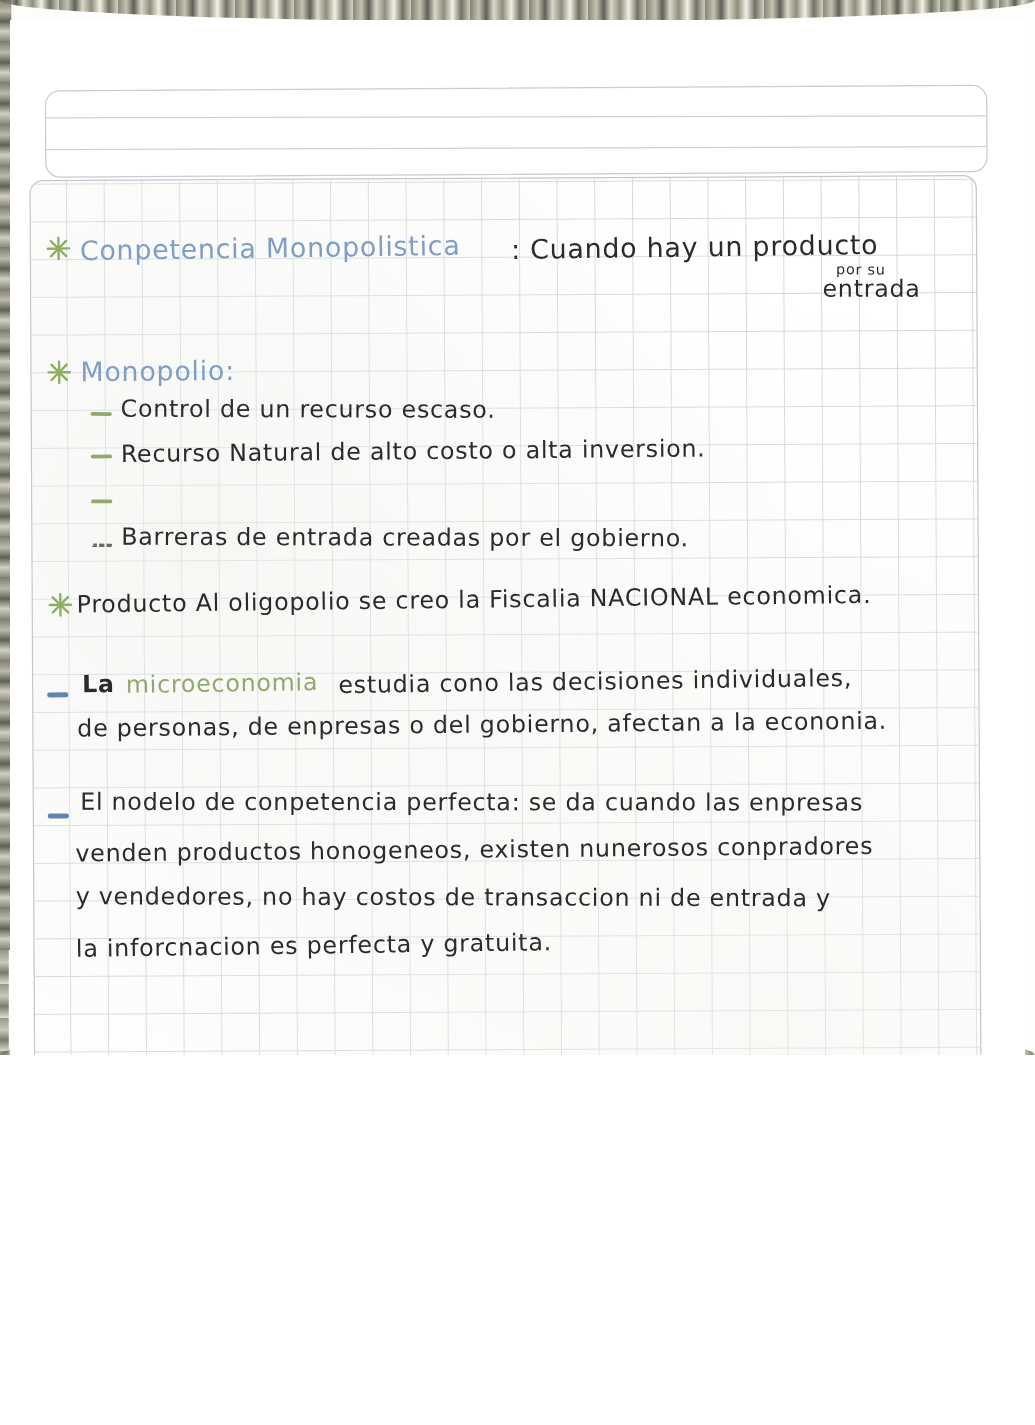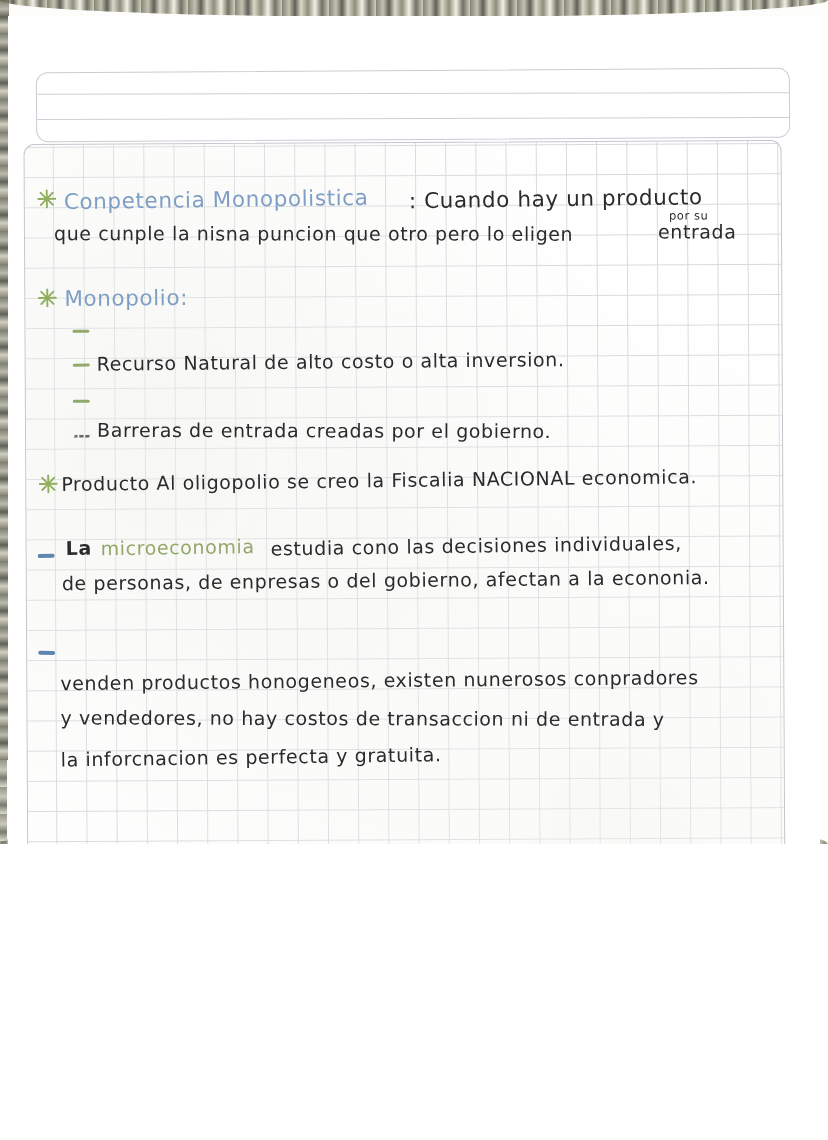--- a/index.html
+++ b/index.html
@@ -188,40 +188,40 @@
           <line x1="4.9" y1="4.9" x2="17.1" y2="17.1"></line>
           <line x1="17.1" y1="4.9" x2="4.9" y2="17.1"></line>
         </g>
       </svg>
     </div>
 
     <span class="hand sz-head ink-blue j1" style="left:40px; top:44px;">Conpetencia Monopolistica</span>
 
     <span class="hand sz-head ink-dark j1" style="left:385px; top:45px;">: Cuando hay un producto</span>
 
-    <span class="hand sz-body ink-dark j2" style="left:30px; top:80px;">que cunple la nisna puncion que otro pero lo eligen</span>
 
     <span class="hand sz-sup ink-dark j2" style="left:613px; top:68px;">por su</span>
 
     <span class="hand sz-body ink-dark j2" style="left:634px; top:80px;">entrada</span>
 
     <div class="star j3" style="left:12px; top:143px;">
       <svg viewBox="0 0 22 22" aria-hidden="true">
         <g stroke="#8fae5e" stroke-width="1.9" stroke-linecap="round">
           <line x1="11" y1="2.5" x2="11" y2="19.5"></line>
           <line x1="2.5" y1="11" x2="19.5" y2="11"></line>
           <line x1="4.9" y1="4.9" x2="17.1" y2="17.1"></line>
           <line x1="17.1" y1="4.9" x2="4.9" y2="17.1"></line>
         </g>
       </svg>
     </div>
 
     <span class="hand sz-head ink-blue j3" style="left:40px; top:142px;">Monopolio:</span>
 
     <div class="dash green j4" style="left:48px; top:186px;"></div>
+    <span class="hand sz-body ink-dark j4" style="left:72px; top:174px;">Control de un recurso escaso.</span>
 
     <div class="dash green j3" style="left:48px; top:220px;"></div>
     <span class="hand sz-body ink-dark j3" style="left:72px; top:208px;">Recurso Natural de alto costo o alta inversion.</span>
 
     <div class="dash green j2" style="left:48px; top:256px;"></div>
 
     <div class="dash dotty j4" style="left:48px; top:291px;"></div>
     <span class="hand sz-body ink-dark j4" style="left:72px; top:277px;">Barreras de entrada creadas por el gobierno.</span>
 
     <div class="star j5" style="left:12px; top:329px;">
@@ -237,20 +237,21 @@
     <span class="hand sz-body ink-dark j5" style="left:36px; top:327px;">Producto Al oligopolio se creo la Fiscalia NACIONAL economica.</span>
 
     <div class="dash blue j1" style="left:12px; top:410px;"></div>
     <span class="hand sz-body ink-dark j1" style="left:40px; top:393px;font-weight:bold;">La</span>
     <span class="hand sz-body ink-green j1" style="left:75px; top:393px;">microeconomia</span>
     <span class="hand sz-body ink-dark j1" style="left:245px; top:393px;">estudia cono las decisiones individuales,</span>
 
     <span class="hand sz-body ink-dark j3" style="left:36px; top:427px;">de personas, de enpresas o del gobierno, afectan a la econonia.</span>
 
     <div class="dash blue j2" style="left:12px; top:507px;"></div>
+    <span class="hand sz-body ink-dark j2" style="left:38px; top:489px;">El nodelo de conpetencia perfecta: se da cuando las enpresas</span>
 
     <span class="hand sz-body ink-dark j3" style="left:34px; top:527px;">venden productos honogeneos, existen nunerosos conpradores</span>
 
     <span class="hand sz-body ink-dark j4" style="left:34px; top:565px;">y vendedores, no hay costos de transaccion ni de entrada y</span>
 
     <span class="hand sz-body ink-dark j1" style="left:34px; top:603px;">la inforcnacion es perfecta y gratuita.</span>
 
   </div>
 </div>
 

